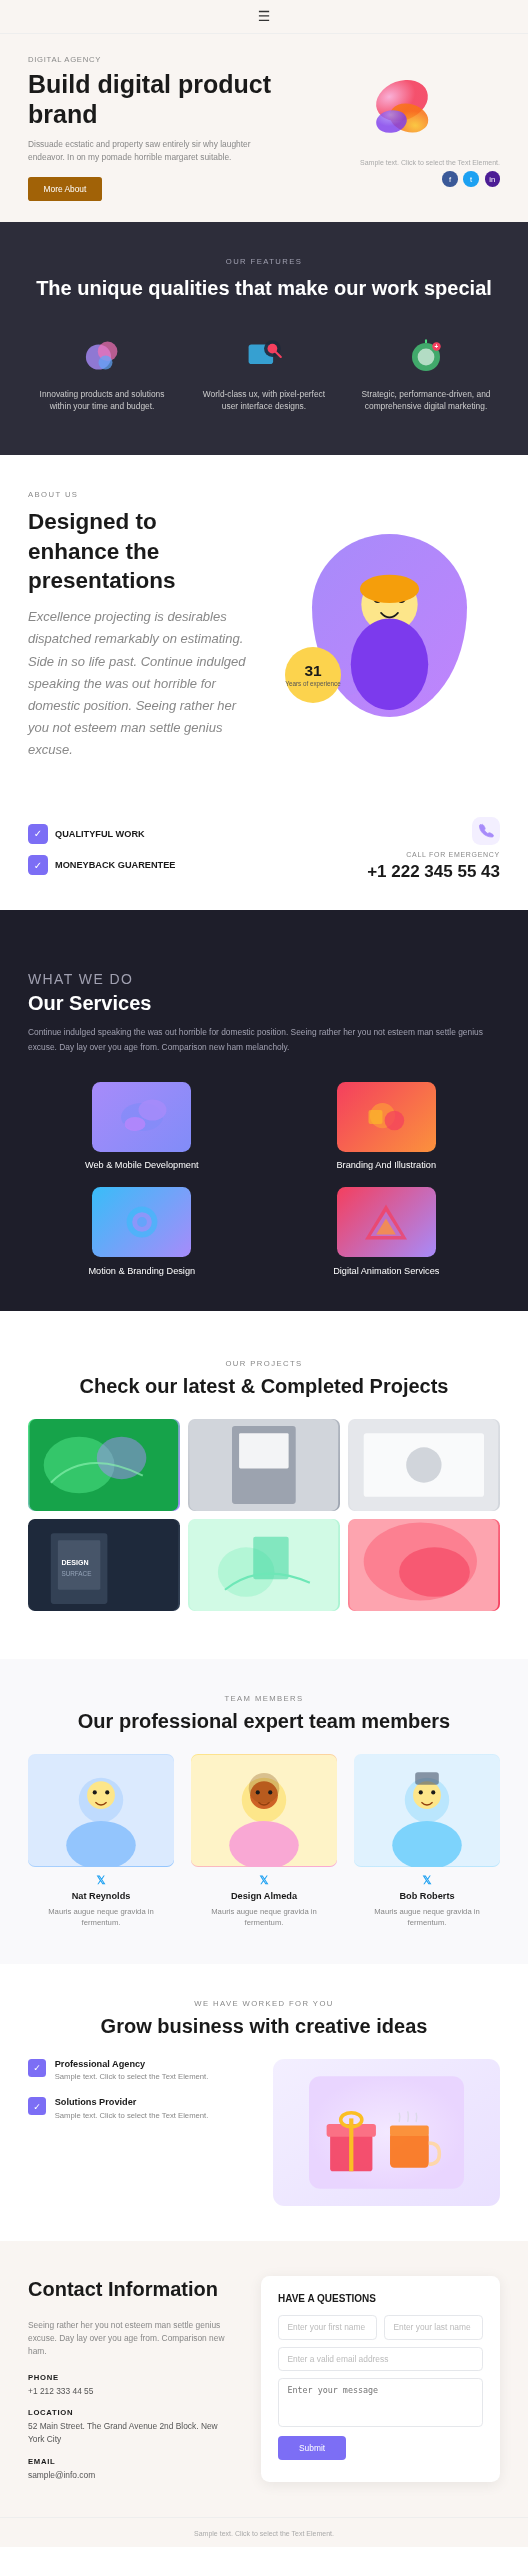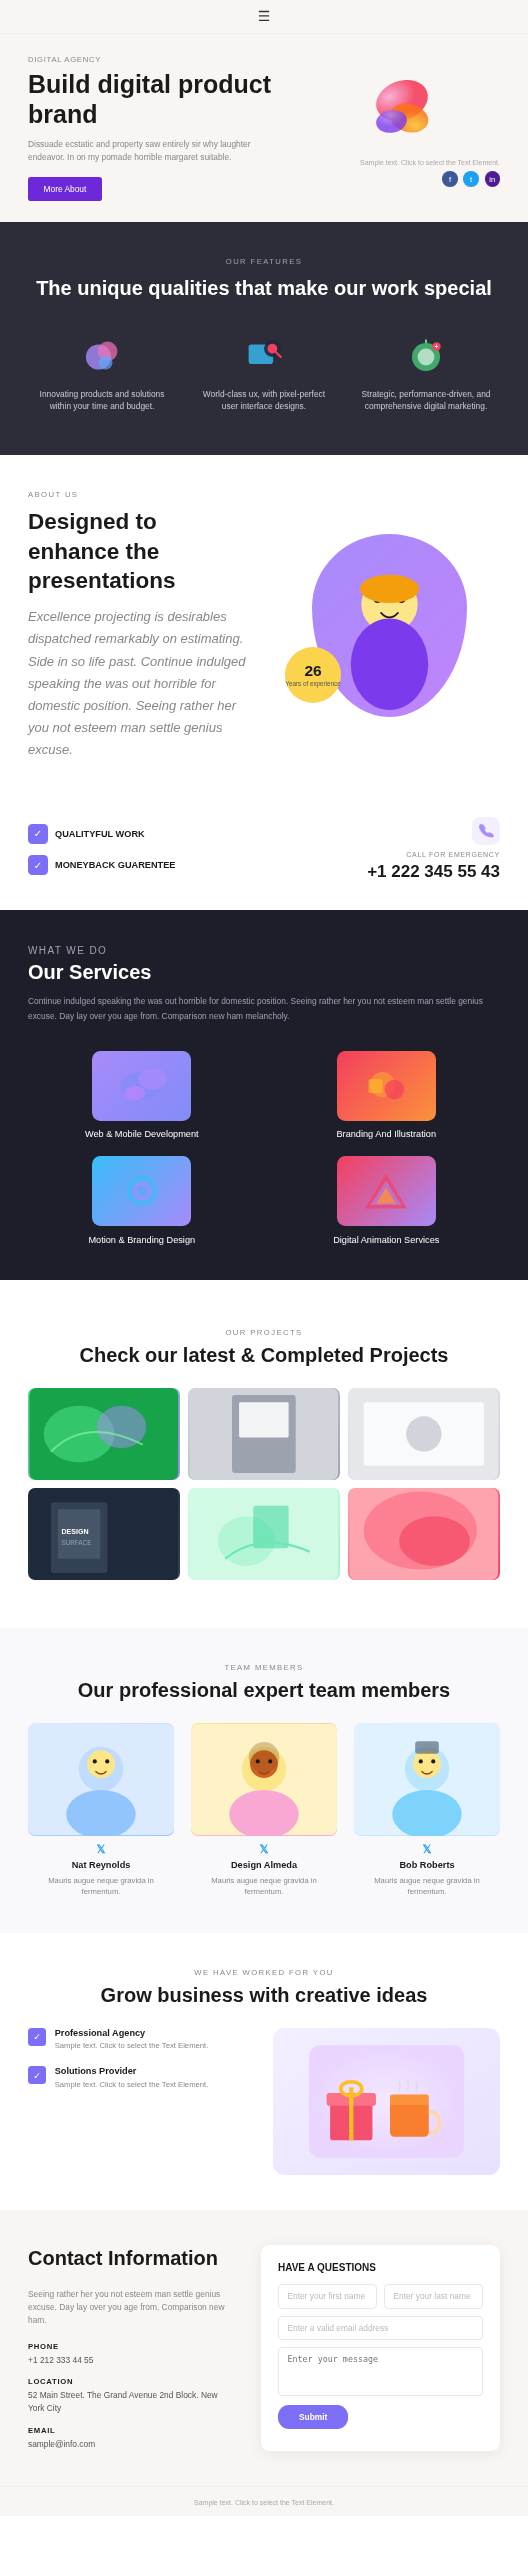--- a/index.html
+++ b/index.html
@@ -4,21 +4,21 @@
   <style>
     * { box-sizing: border-box; margin: 0; padding: 0; }
     body { font-family: 'Segoe UI', Arial, sans-serif; width: 528px; overflow-x: hidden; background: #fff; }
 
     
     .hero { background: #f9f5f2; padding: 21px 28px; display: flex; align-items: center; justify-content: space-between; min-height: 155px; position: relative; }
     .hero-content { max-width: 246px; }
     .hero-tag { font-size: 7.7px; color: #888; text-transform: uppercase; letter-spacing: 0.7px; margin-bottom: 5.6px; }
     .hero-title { font-size: 25px; font-weight: 700; color: #1a1a1a; line-height: 1.2; margin-bottom: 8.4px; }
     .hero-desc { font-size: 8.4px; color: #888; margin-bottom: 12.7px; line-height: 1.6; }
-    .hero-btn { background: #6d28d9; color: #fff; border: none; padding: 7px 15.5px; border-radius: 2.8px; font-size: 8.4px; cursor: pointer; }
+    .hero-btn { background: #a16207; color: #fff; border: none; padding: 7px 15.5px; border-radius: 2.8px; font-size: 8.4px; cursor: pointer; }
     .hero-right { text-align: right; position: relative; }
     .hero-3d { width: 84px; height: 84px; }
     .hero-3d svg { width: 100%; height: 100%; }
     .hero-sample { font-size: 7px; color: #aaa; margin-top: 5.6px; }
     .hero-social { display: flex; gap: 5.6px; margin-top: 5.6px; justify-content: flex-end; }
     .social-icon { width: 15.5px; height: 15.5px; border-radius: 50%; display: flex; align-items: center; justify-content: center; font-size: 7.7px; }
     .social-fb { background: #3b5998; color: #fff; }
     .social-tw { background: #1da1f2; color: #fff; }
     .social-ig { background: #4c1d95; color: #fff; }
 
@@ -52,21 +52,21 @@
     .quality-label { font-size: 9.2px; font-weight: 600; color: #1a1a1a; }
     .quality-right { text-align: right; }
     .emergency-tag { font-size: 7px; text-transform: uppercase; letter-spacing: 0.7px; color: #888; margin-bottom: 4.2px; }
     .emergency-phone { font-size: 17px; font-weight: 700; color: #1a1a1a; margin-left: 23px; }
     .phone-icon { display: inline-block; width: 28px; height: 28px; background: #f3efff; border-radius: 8.4px; display: flex; align-items: center; justify-content: center; margin-bottom: 5.6px; margin-left: auto; }
 
     
     .services { background: #1e1e2a; padding: 35px 28px; }
     .services-header { display: flex; gap: 28px; margin-bottom: 28px; }
     .services-left { flex: 1; }
-    .services-tag { font-size: 10px; text-transform: uppercase; letter-spacing: 1.4px; color: #a0a0b0; margin-bottom: 5.6px; }
+    .services-tag { font-size: 14px; text-transform: uppercase; letter-spacing: 1.4px; color: #a0a0b0; margin-bottom: 5.6px; margin-top: 26px; }
     .services-title { font-size: 20px; font-weight: 700; color: #fff; margin-bottom: 10px; }
     .services-desc { font-size: 8.4px; color: #a0a0b0; line-height: 1.7; }
     .services-grid { display: grid; grid-template-columns: 1fr 1fr; gap: 17px; }
     .service-card { display: flex; flex-direction: column; align-items: center; }
     .service-img { width: 99px; height: 70px; border-radius: 8.4px; margin-bottom: 8.4px; display: flex; align-items: center; justify-content: center; font-size: 35px; }
     .service-name { font-size: 9.2px; color: #fff; font-weight: 500; text-align: center; }
     .s1 { background: linear-gradient(135deg, #a78bfa, #818cf8); }
     .s2 { background: linear-gradient(135deg, #f43f5e, #fb923c); }
     .s3 { background: linear-gradient(135deg, #38bdf8, #a78bfa); }
     .s4 { background: linear-gradient(135deg, #f43f5e, #a78bfa); }
@@ -118,21 +118,21 @@
     .contact-title { font-size: 20px; font-weight: 700; color: #1a1a1a; margin-bottom: 17px; line-height: 1.3; }
     .contact-info-label { font-size: 7.7px; font-weight: 700; color: #1a1a1a; margin-bottom: 2.8px; margin-top: 10px; text-transform: uppercase; letter-spacing: 0.7px; }
     .contact-info-value { font-size: 8.4px; color: #555; line-height: 1.6; }
     .contact-desc { font-size: 8.4px; color: #888; margin-bottom: 14px; line-height: 1.6; }
     .contact-right { flex: 1; background: #fff; border-radius: 8.4px; padding: 17px; box-shadow: 0 2.8px 14px rgba(0,0,0,0.07); }
     .contact-right-title { font-size: 10px; font-weight: 600; color: #1a1a1a; margin-bottom: 11.3px; }
     .form-row { display: flex; gap: 7px; margin-bottom: 7px; }
     .form-input { width: 100%; border: 0.7px solid #e5e7eb; border-radius: 4.2px; padding: 6.3px 8.4px; font-size: 8.4px; color: #333; outline: none; }
     .form-input::placeholder { color: #bbb; }
     .form-textarea { width: 100%; border: 0.7px solid #e5e7eb; border-radius: 4.2px; padding: 6.3px 8.4px; font-size: 8.4px; color: #333; resize: none; height: 49px; outline: none; margin-bottom: 7px; }
-    .submit-btn { background: #7c6ef5; color: #fff; border: none; padding: 7px 21px; border-radius: 11px; font-size: 8.4px; cursor: pointer; font-weight: bold; }
+    .submit-btn { background: #7c6ef5; color: #fff; border: none; padding: 7px 21px; border-radius: 4px; font-size: 8.4px; cursor: pointer; }
 
     
     .footer-bar { background: #f9f5f2; padding: 8.4px 28px; text-align: center; border-top: 0.7px solid #eee; }
     .footer-text { font-size: 7px; color: #aaa; }
   </style>
 </head>
 <body>
 
 <div style="text-align:center; padding: 8.4px; background: #f9f5f2; border-bottom: 0.7px solid #eee;">
   <span style="font-size: 14px; color: #333; cursor: pointer;">☰</span>
@@ -228,21 +228,21 @@
         <ellipse cx="100" cy="240" rx="80" ry="30" fill="#c084fc" opacity="0.3"></ellipse>
         <circle cx="100" cy="90" r="40" fill="#fde68a"></circle>
         <ellipse cx="100" cy="175" rx="55" ry="65" fill="#7c3aed"></ellipse>
         <circle cx="83" cy="82" r="6" fill="#1a1a1a"></circle>
         <circle cx="117" cy="82" r="6" fill="#1a1a1a"></circle>
         <path d="M88 102 Q100 115 112 102" stroke="#1a1a1a" stroke-width="2.5" fill="none" stroke-linecap="round"></path>
         <ellipse cx="100" cy="68" rx="42" ry="20" fill="#f59e0b"></ellipse>
       </svg>
     </div>
     <div class="experience-badge">
-      <span class="exp-number">26</span>
+      <span class="exp-number">31</span>
       <span class="exp-label">Years of experience</span>
     </div>
   </div>
 </section>
 
 <section class="quality">
   <div class="quality-left">
     <div class="quality-item">
       <div class="quality-check">✓</div>
       <span class="quality-label">QUALITYFUL WORK</span>

